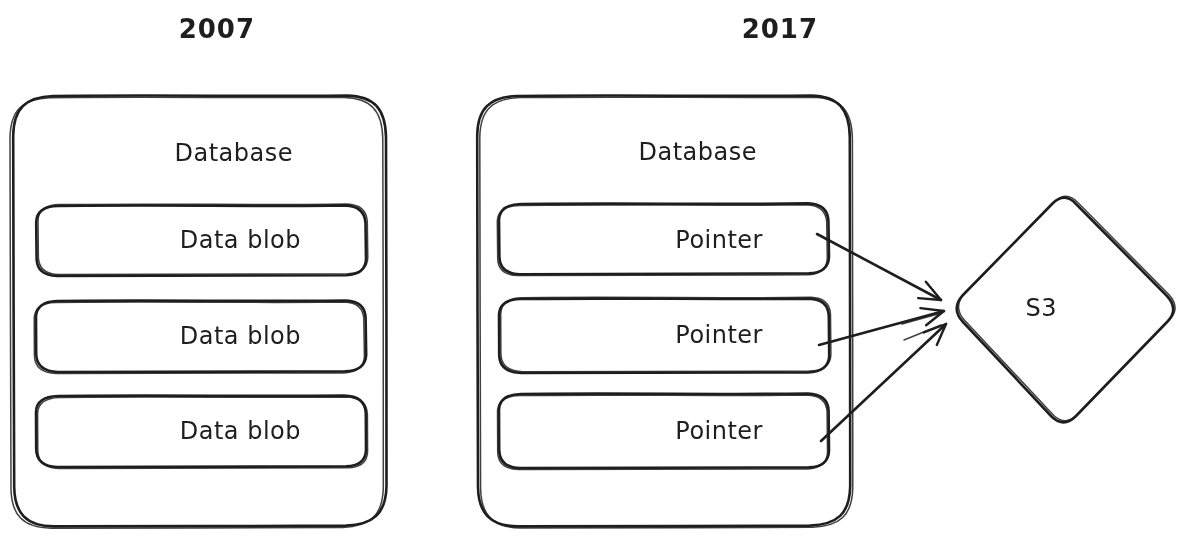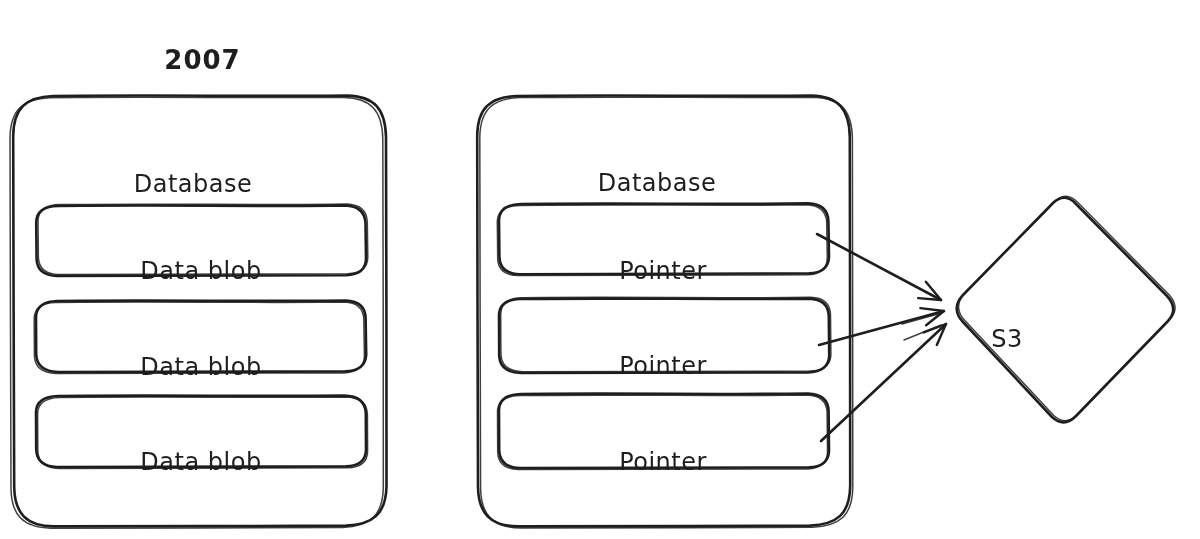--- a/index.html
+++ b/index.html
@@ -41,26 +41,25 @@
   }
   .arrow {
     fill: none;
     stroke: var(--stroke);
     stroke-width: 2.6;
     stroke-linecap: round;
   }
   .label {
     position: absolute;
     color: var(--stroke);
-    text-align: center;
+    text-align: right;
     font-size: 24px;
     line-height: 28px;
     white-space: nowrap;
     letter-spacing: 0.5px;
-    margin-top: 31px;
   }
   .title {
     font-size: 26px;
     font-weight: 600;
     letter-spacing: 1px;
   }
 </style>
 </head>
 <body>
 
@@ -102,20 +101,21 @@
 
     <path class="arrow" marker-end="url(#arrowhead)" d="M 817 234 L 941 300"></path>
     <path class="arrow" marker-end="url(#arrowhead)" d="M 819 345 L 944 311"></path>
     <path class="arrow" marker-end="url(#arrowhead)" d="M 821 441 L 946 324"></path>
 
     <path class="ghost" d="M 902 324 L 938 314"></path>
     <path class="ghost" d="M 904 340 L 941 325"></path>
   </svg>
 
   <div class="label title" style="left:150px; top:15px; width:105px;">2007</div>
+  <div class="label title" style="left:713px; top:15px; width:105px;">2017</div>
 
   <div class="label" style="left:93px; top:139px; width:200px;">Database</div>
   <div class="label" style="left:557px; top:138px; width:200px;">Database</div>
 
   <div class="label" style="left:101px; top:226px; width:200px;">Data blob</div>
   <div class="label" style="left:101px; top:322px; width:200px;">Data blob</div>
   <div class="label" style="left:101px; top:417px; width:200px;">Data blob</div>
 
   <div class="label" style="left:563px; top:226px; width:200px;">Pointer</div>
   <div class="label" style="left:563px; top:321px; width:200px;">Pointer</div>

